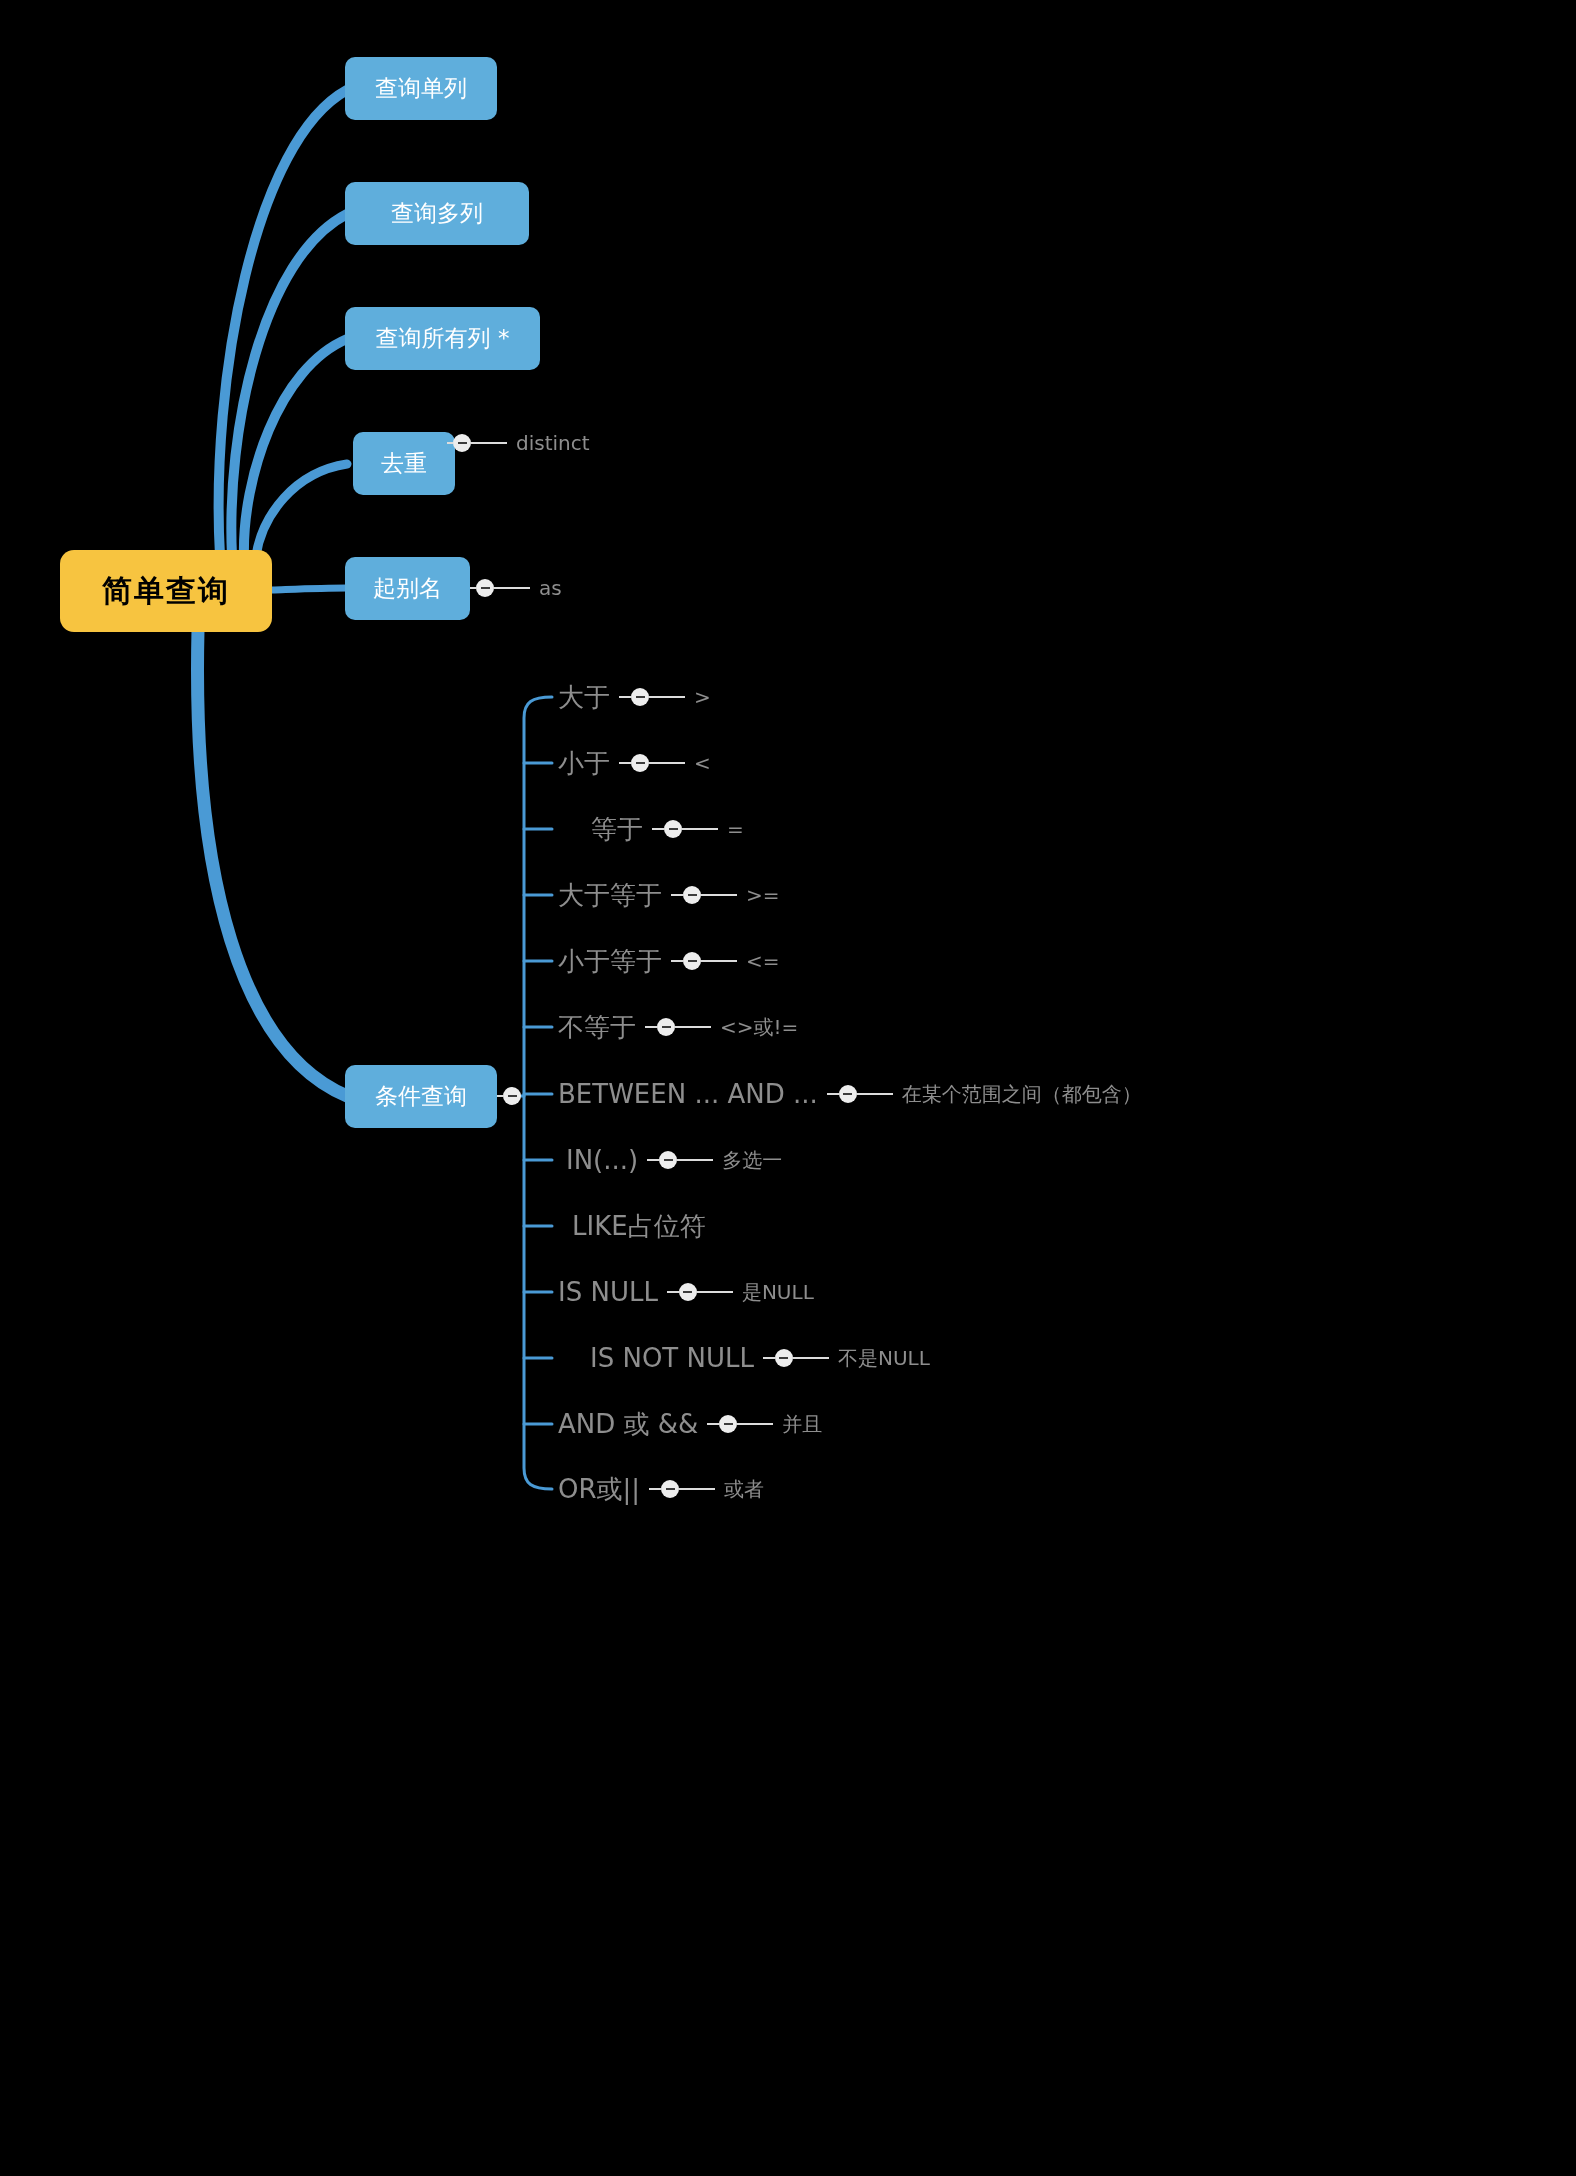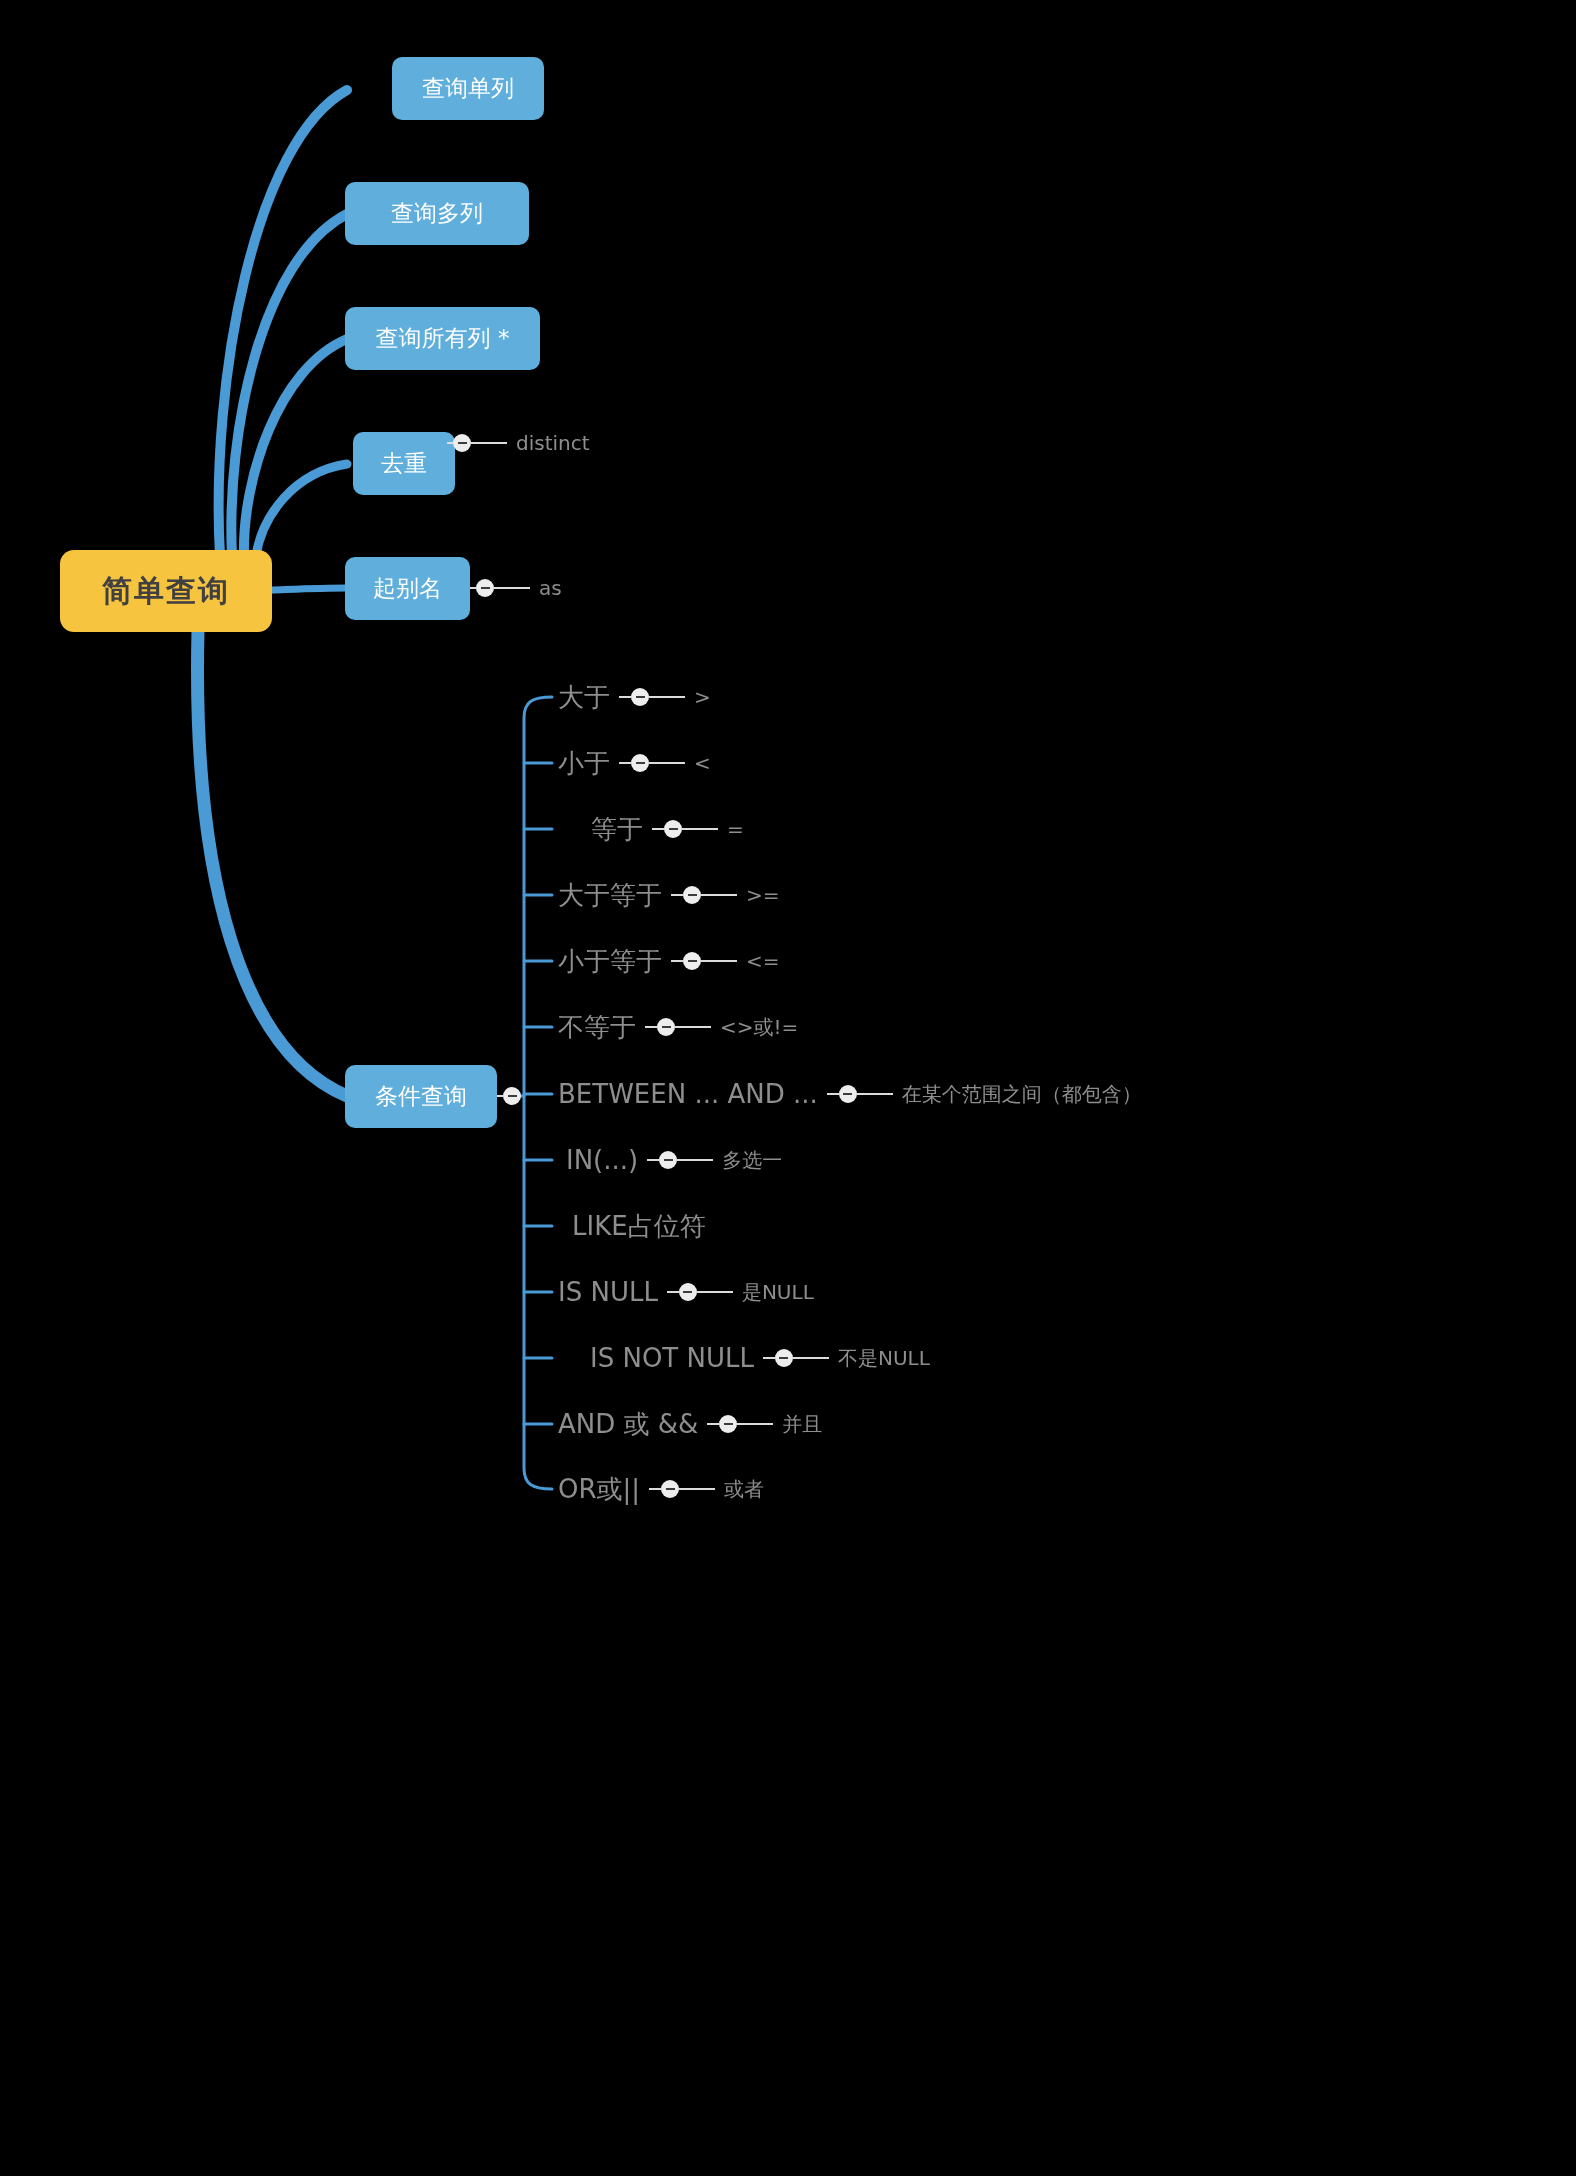--- a/index.html
+++ b/index.html
@@ -20,21 +20,21 @@
     height:63px;line-height:63px;
     text-align:center;
     font-size:23px;
     white-space:nowrap;
     cursor:default;
   }
   .root{
     position:absolute;
     box-sizing:border-box;
     background:#F7C440;
-    color:#404040;
+    color:#000000;
     border-radius:14px;
     width:212px;height:82px;line-height:82px;
     text-align:center;
     font-size:30px;font-weight:bold;letter-spacing:2px;
     white-space:nowrap;
   }
   .attach,.row{
     position:absolute;
     height:26px;
     display:flex;align-items:center;
@@ -76,21 +76,21 @@
       <path d="M198,630 C192,880 242,1052 347,1096" stroke-width="13"></path>
     </g>
     <g stroke="#4A9AD5" fill="none" stroke-width="3" stroke-linecap="round">
       <path d="M552,697 C532,697 524,702 524,718 L524,1468 C524,1484 532,1489 552,1489"></path>
       <path d="M519,1096 H524 M524,763 H552 M524,829 H552 M524,895 H552 M524,961 H552 M524,1027 H552 M524,1094 H552 M524,1160 H552 M524,1226 H552 M524,1292 H552 M524,1358 H552 M524,1424 H552"></path>
     </g>
   </svg>
 
   <div class="root" style="left:60px;top:550px;">简单查询</div>
 
-  <div class="node" style="left:345px;top:57px;width:152px;margin-left:47px;">查询单列</div>
+  <div class="node" style="left:345px;top:57px;width:152px;">查询单列</div>
   <div class="node" style="left:345px;top:182px;width:184px;">查询多列</div>
   <div class="node" style="left:345px;top:307px;width:195px;">查询所有列 *</div>
   <div class="node" style="left:353px;top:432px;width:102px;">去重</div>
   <div class="node" style="left:345px;top:557px;width:125px;">起别名</div>
   <div class="node" style="left:345px;top:1065px;width:152px;">条件查询</div>
 
   <div class="attach" style="left:447px;top:430px;">
     <span class="hline pre-node"></span>
     <span class="toggle">
         <span class="minus"></span>

